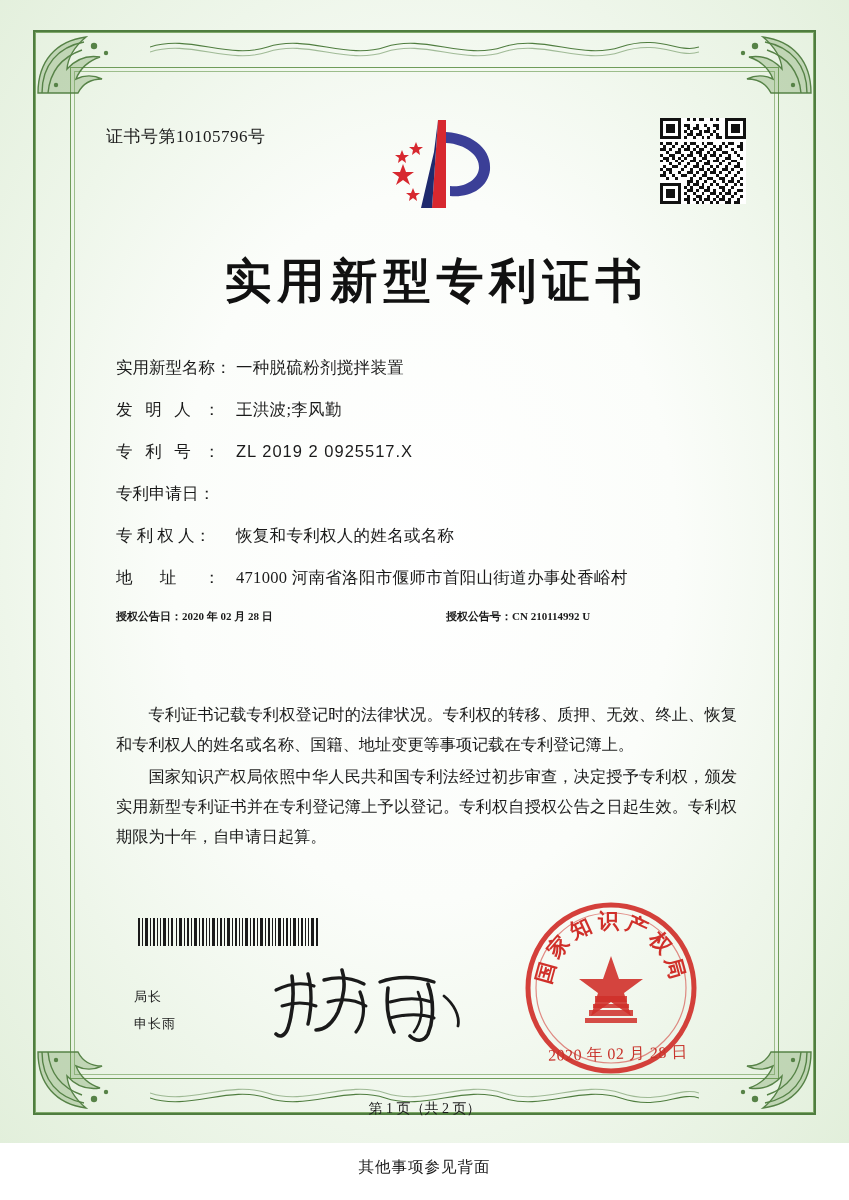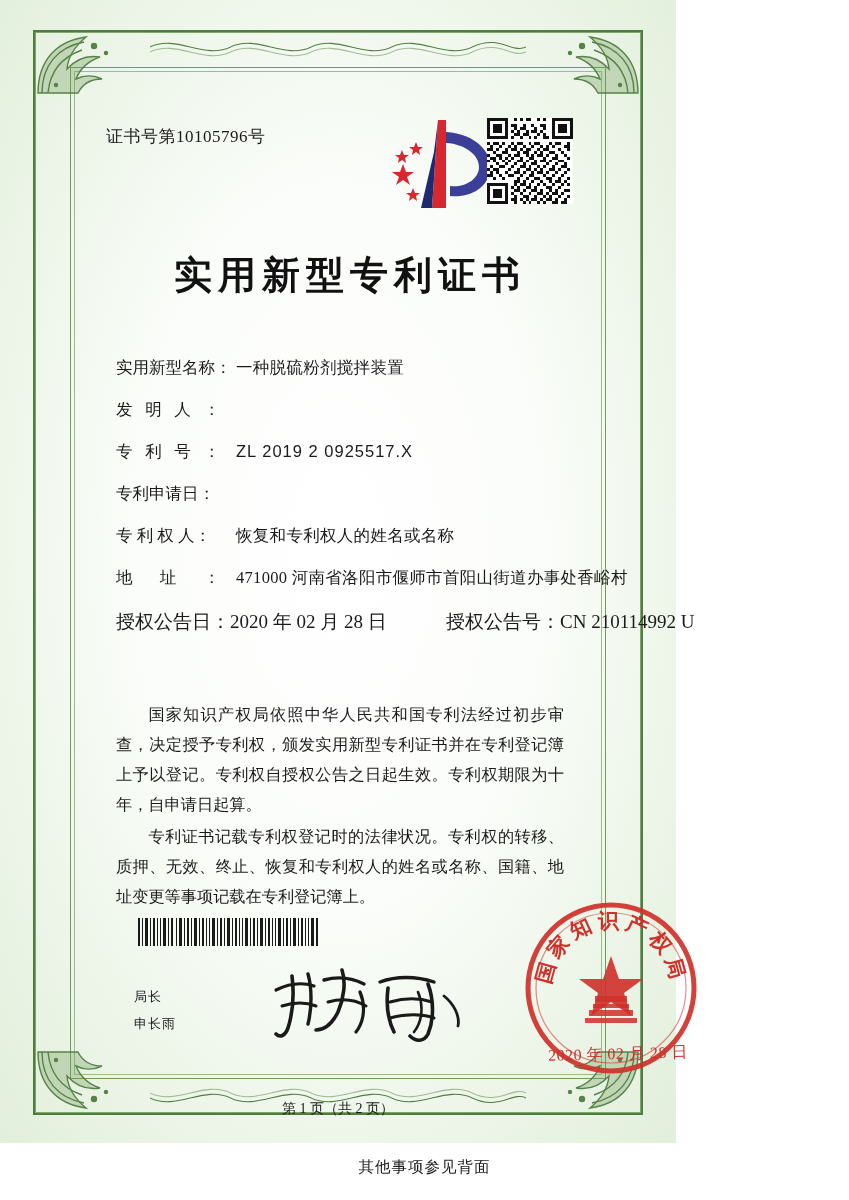--- a/index.html
+++ b/index.html
@@ -13,21 +13,21 @@
     font-family: "Liberation Serif", "DejaVu Serif", serif;
     color: #1a1a1a;
     position: relative;
     overflow: hidden;
   }
 
   
   .cert-page {
     position: absolute;
     left: 0; top: 0;
-    width: 676px;
+    width: 849px;
     height: 1143px;
     background:
       radial-gradient(ellipse at 50% 48%, #ffffff 0%, #fbfdfa 42%, #eef6ea 70%, #e2efdb 100%);
   }
 
   
   .frame-outer {
     position: absolute;
     left: 33px; top: 30px;
     right: 33px; bottom: 28px;
@@ -91,21 +91,21 @@
     right: 103px; top: 118px;
     width: 86px; height: 86px;
   }
   .qr svg { width: 100%; height: 100%; display: block; }
 
   .title {
     position: absolute;
     left: 0; right: 0;
     top: 250px;
     text-align: center;
-    font-size: 38px;
+    font-size: 47px;
     font-weight: bold;
     letter-spacing: 6px;
     font-family: "DejaVu Serif", "Liberation Serif", serif;
     color: #111;
     padding-left: 24px;
   }
 
   
   .fields {
     position: absolute;
@@ -138,22 +138,23 @@
     letter-spacing: .3px;
   }
   .row .val.mono {
     font-family: Liberation Sans, sans-serif;
     letter-spacing: 1px;
   }
 
   .row-pub {
     display: flex;
     align-items: baseline;
-    font-size: 19px;
+    font-size: 11px;
     margin-bottom: 18px;
+    font-weight: bold;
   }
   .row-pub .seg1 { width: 330px; flex: 0 0 330px; white-space: nowrap; }
   .row-pub .seg2 { white-space: nowrap; }
 
   
   .paras {
     position: absolute;
     left: 116px; right: 112px;
     top: 700px;
     font-size: 16.2px;
@@ -537,20 +538,21 @@
       <div class="val">一种脱硫粉剂搅拌装置</div>
     </div>
 
     <div class="row">
       <div class="lbl spread">
         <span>发</span>
         <span>明</span>
         <span>人</span>
         <span>：</span>
       </div>
+      <div class="val">王洪波;李风勤</div>
     </div>
 
     <div class="row">
       <div class="lbl spread">
         <span>专</span>
         <span>利</span>
         <span>号</span>
         <span>：</span>
       </div>
       <div class="val mono">ZL 2019 2 0925517.X</div>
@@ -578,22 +580,22 @@
       <div class="seg1">
         <span>授权公告日：</span><span>2020 年 02 月 28 日</span>
       </div>
       <div class="seg2">
         <span>授权公告号：</span><span>CN 210114992 U</span>
       </div>
     </div>
   </div>
 
   <div class="paras">
+    <p>专利证书记载专利权登记时的法律状况。专利权的转移、质押、无效、终止、恢复和专利权人的姓名或名称、国籍、地址变更等事项记载在专利登记簿上。</p>
     <p>国家知识产权局依照中华人民共和国专利法经过初步审查，决定授予专利权，颁发实用新型专利证书并在专利登记簿上予以登记。专利权自授权公告之日起生效。专利权期限为十年，自申请日起算。</p>
-    <p>专利证书记载专利权登记时的法律状况。专利权的转移、质押、无效、终止、恢复和专利权人的姓名或名称、国籍、地址变更等事项记载在专利登记簿上。</p>
   </div>
 
   <div class="barcode">
     <svg viewBox="0 0 182 28" shape-rendering="crispEdges">
       <rect width="182" height="28" fill="transparent"></rect>
       <g fill="#1a1a1a">
         <rect x="0" y="0" width="2" height="28"></rect>
           <rect x="4" y="0" width="1" height="28"></rect>
         <rect x="7" y="0" width="3" height="28"></rect>
           <rect x="12" y="0" width="1" height="28"></rect>

